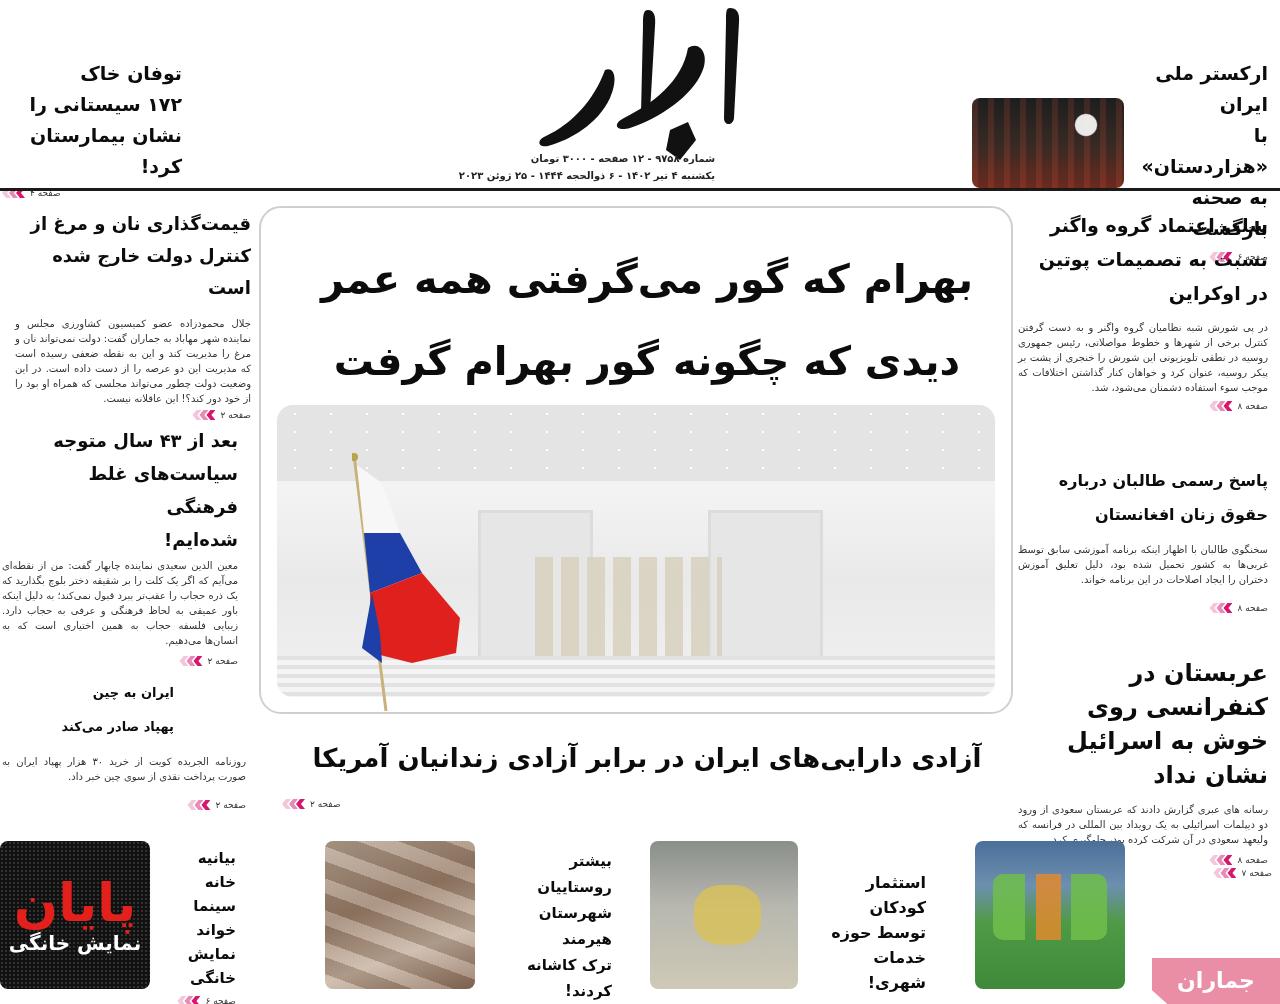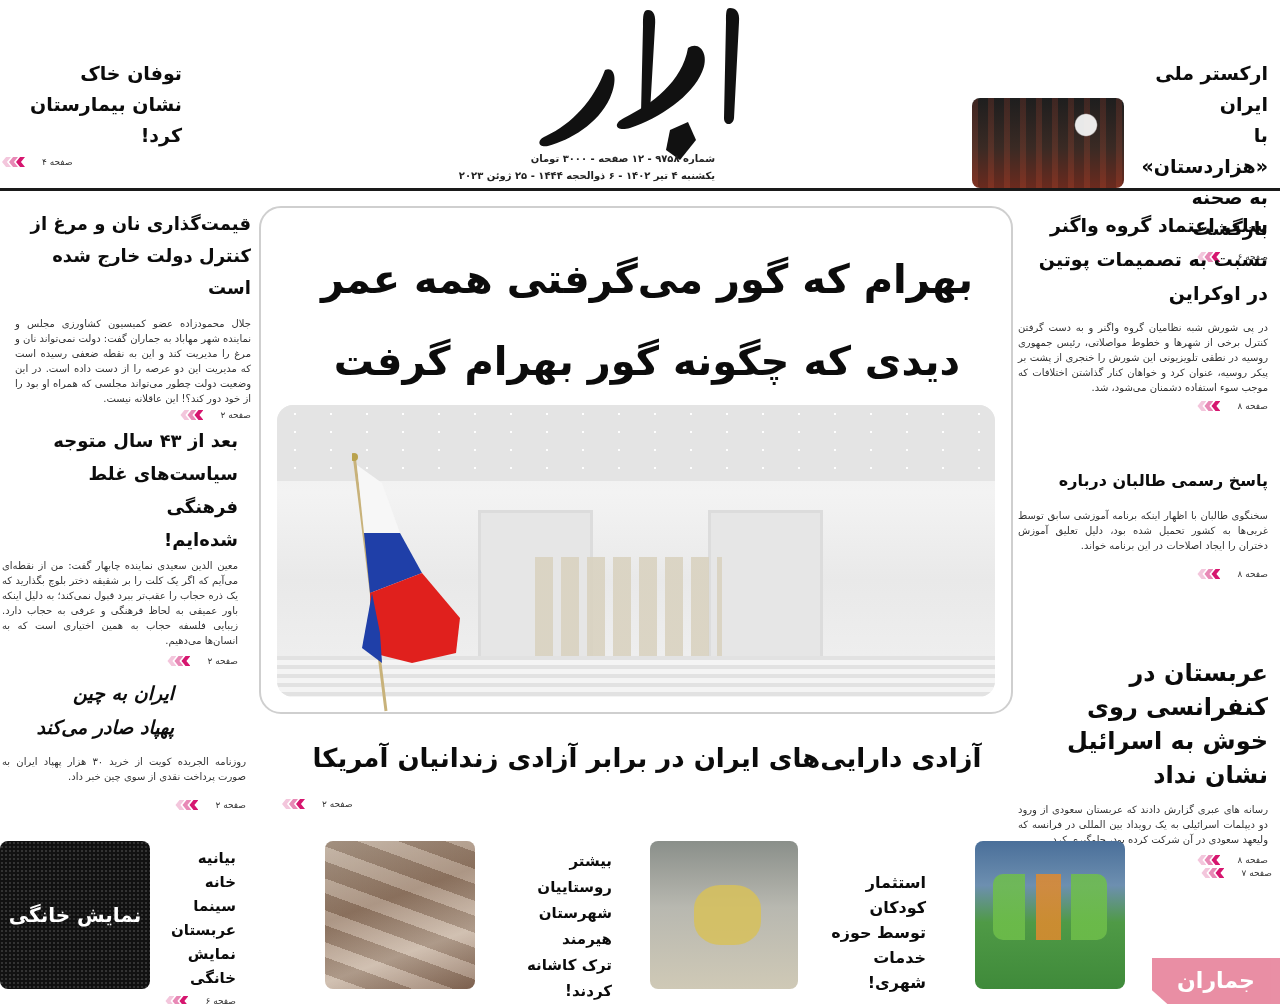--- a/index.html
+++ b/index.html
@@ -2,21 +2,21 @@
 <html lang="fa" dir="rtl"><head>
 <meta charset="utf-8">
 <style>
   * { box-sizing: border-box; margin: 0; padding: 0; }
   html, body { width: 1280px; height: 1004px; background: #ffffff; overflow: hidden; }
   body { position: relative; font-family: "DejaVu Sans", sans-serif; color: #111; }
 
   .abs { position: absolute; }
   .hl { font-weight: 900; color: #0c0c0c; text-align: right; direction: rtl; letter-spacing: -0.5px; margin-left: 12px; }
   .body-text { font-family: "DejaVu Sans", sans-serif; font-size: 10px; line-height: 15px; color: #333; text-align: justify; direction: rtl; }
-  .pageref { display: flex; align-items: center; gap: 19px; direction: rtl; font-size: 9px; color: #333; height: 14px; }
+  .pageref { display: flex; align-items: center; gap: 7px; direction: rtl; font-size: 9px; color: #333; height: 14px; }
   .chev { display: inline-flex; direction: ltr; }
   .chev span { display: inline-block; width: 9px; height: 10px; margin-right: -2px;
                clip-path: polygon(100% 0, 55% 50%, 100% 100%, 45% 100%, 0 50%, 45% 0); }
   .chev .c1 { background: #d6166f; }
   .chev .c2 { background: #e889b6; }
   .chev .c3 { background: #f3c6dc; }
 
   
   .logo { position: absolute; left: 520px; top: 0px; width: 230px; height: 175px; }
   .mast-meta { position: absolute; left: 455px; top: 150px; width: 260px; font-size: 10px; line-height: 17px; color: #222; text-align: right; font-weight: bold; direction: rtl; }
@@ -82,20 +82,21 @@
         <span class="c3"></span>
         <span class="c2"></span>
         <span class="c1"></span>
       </span>
   </div>
 </div>
 
 <div class="abs" style="left:2px; top:58px; width:180px;">
   <div class="hl" style="font-size:19px; line-height:31px; text-align:right;">
     <div>توفان خاک</div>
+    <div>۱۷۲ سیستانی را</div>
     <div>نشان بیمارستان کرد!</div>
   </div>
   <div class="pageref" style="margin-top:4px; justify-content:flex-end;">
     <span>صفحه ۴</span>
     <span class="chev">
         <span class="c3"></span>
         <span class="c2"></span>
         <span class="c1"></span>
       </span>
   </div>
@@ -161,21 +162,21 @@
     <span>صفحه ۲</span>
     <span class="chev">
         <span class="c3"></span>
         <span class="c2"></span>
         <span class="c1"></span>
       </span>
   </div>
 </div>
 
 <div class="abs" style="left:2px; top:676px; width:244px;">
-  <div class="hl" style="font-size:19px; line-height:34px; padding-right:72px;font-style:italic;">
+  <div class="hl" style="font-size:13px; line-height:34px; padding-right:72px;">
     <div>ایران به چین</div>
     <div>پهپاد صادر می‌کند</div>
   </div>
   <p class="body-text" style="margin-top:10px;">روزنامه الجریده کویت از خرید ۳۰ هزار پهپاد ایران به صورت پرداخت نقدی از سوی چین خبر داد.</p>
   <div class="pageref" style="margin-top:14px;">
     <span>صفحه ۲</span>
     <span class="chev">
         <span class="c3"></span>
         <span class="c2"></span>
         <span class="c1"></span>
@@ -196,20 +197,21 @@
         <span class="c3"></span>
         <span class="c2"></span>
         <span class="c1"></span>
       </span>
   </div>
 </div>
 
 <div class="abs" style="right:12px; top:464px; width:250px;">
   <div class="hl" style="font-size:16px; line-height:34px;">
     <div>پاسخ رسمی طالبان درباره</div>
+    <div>حقوق زنان افغانستان</div>
   </div>
   <p class="body-text" style="margin-top:10px;">سخنگوی طالبان با اظهار اینکه برنامه آموزشی سابق توسط غربی‌ها به کشور تحمیل شده بود، دلیل تعلیق آموزش دختران را ایجاد اصلاحات در این برنامه خواند.</p>
   <div class="pageref" style="margin-top:14px;">
     <span>صفحه ۸</span>
     <span class="chev">
         <span class="c3"></span>
         <span class="c2"></span>
         <span class="c1"></span>
       </span>
   </div>
@@ -274,27 +276,28 @@
     <span>صفحه ۴</span>
     <span class="chev">
         <span class="c3"></span>
         <span class="c2"></span>
         <span class="c1"></span>
       </span>
   </div>
 </div>
 
 <div class="photo ph-end" style="left:0px; top:841px; width:150px; height:148px;">
+  <div class="big">پایان</div>
   <div class="small">نمایش خانگی</div>
 </div>
 <div class="abs" style="left:156px; top:846px; width:80px;">
   <div class="hl" style="font-size:15px; line-height:24px;">
     <div>بیانیه</div>
     <div>خانه سینما</div>
-    <div>عربستان</div>
+    <div>خواند</div>
     <div>نمایش</div>
     <div>خانگی</div>
   </div>
   <div class="pageref" style="margin-top:4px;">
     <span>صفحه ۶</span>
     <span class="chev">
         <span class="c3"></span>
         <span class="c2"></span>
         <span class="c1"></span>
       </span>

